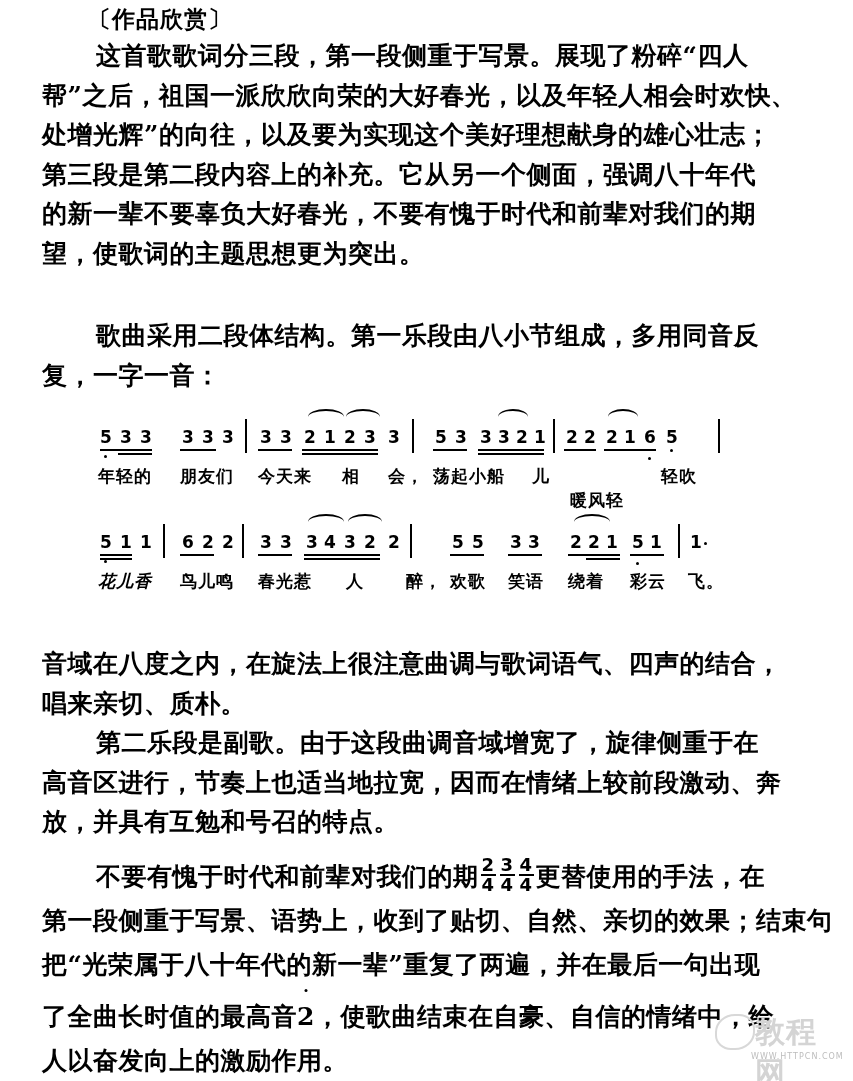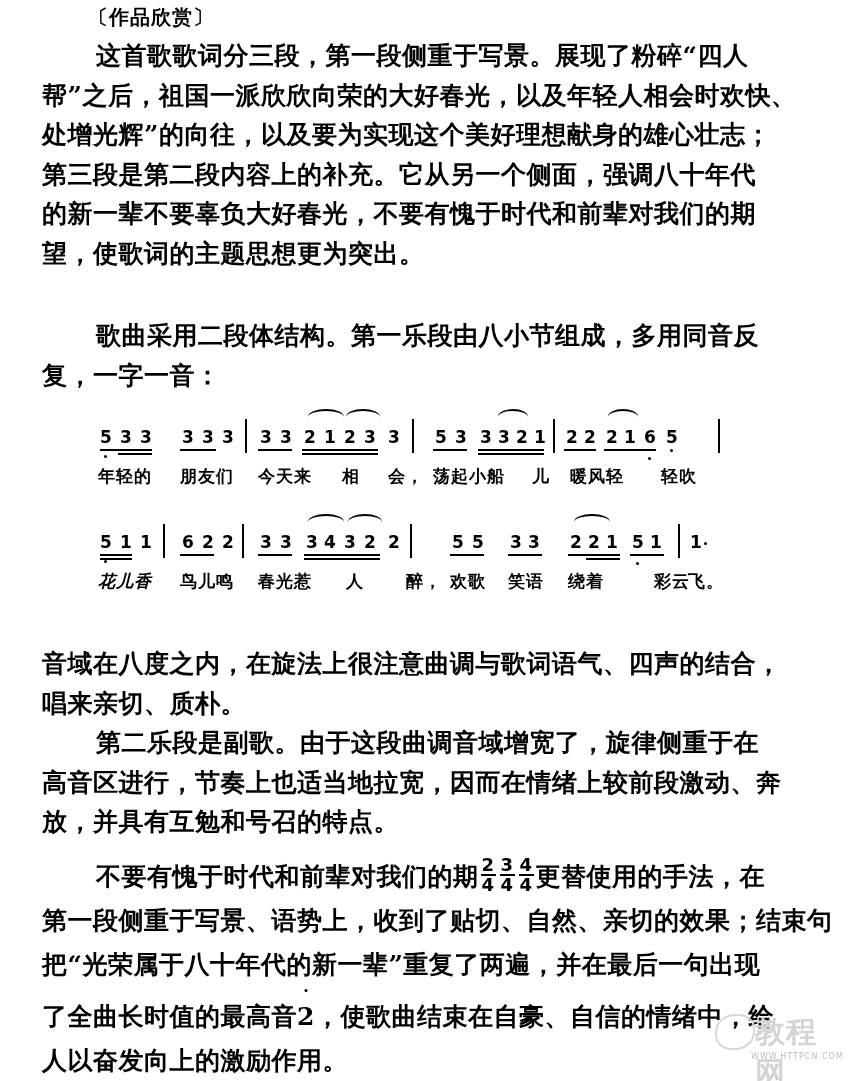--- a/index.html
+++ b/index.html
@@ -18,21 +18,21 @@
     .page {
       position: absolute;
       left: 0; top: 0;
       width: 853px;
       height: 1081px;
     }
     .heading {
       position: absolute;
       left: 88px;
       top: 4px;
-      font-size: 20px;
+      font-size: 23px;
       font-weight: bold;
       letter-spacing: 1px;
     }
     .para {
       position: absolute;
       left: 42px;
       width: 760px;
       font-size: 25px;
       font-weight: bold;
       line-height: 39.5px;
@@ -217,21 +217,21 @@
       <span class="dot" style="left: 570px; top: 44px;"></span>
     </div>
   <div class="lyrics" id="lyrics-row1" style="top:465px;">
       <span class="lyric-seg" style="left: 0px;">年轻的</span>
       <span class="lyric-seg" style="left: 82px;">朋友们</span>
       <span class="lyric-seg" style="left: 160px;">今天来</span>
       <span class="lyric-seg" style="left: 244px;">相</span>
       <span class="lyric-seg" style="left: 290px;">会，</span>
       <span class="lyric-seg" style="left: 335px;">荡起小船</span>
       <span class="lyric-seg" style="left: 434px;">儿</span>
-      <span class="lyric-seg" style="left: 472px;">暖风轻</span>
+      <span class="lyric-seg" style="left: 472px; margin-top: 24px;">暖风轻</span>
       <span class="lyric-seg" style="left: 563px;">轻吹</span>
     </div>
 
   <div class="score-row" id="score-row2" style="top:510px;">
       <span class="note" style="left: 0px;">5</span>
       <span class="note" style="left: 20px;">1</span>
       <span class="note" style="left: 40px;">1</span>
       <span class="note" style="left: 82px;">6</span>
       <span class="note" style="left: 102px;">2</span>
       <span class="note" style="left: 122px;">2</span>
@@ -276,21 +276,21 @@
     </div>
   <div class="lyrics" id="lyrics-row2" style="top:570px;">
       <span class="lyric-seg" style="left: 0px; font-style: italic;">花儿香</span>
       <span class="lyric-seg" style="left: 82px;">鸟儿鸣</span>
       <span class="lyric-seg" style="left: 160px;">春光惹</span>
       <span class="lyric-seg" style="left: 248px;">人</span>
       <span class="lyric-seg" style="left: 308px;">醉，</span>
       <span class="lyric-seg" style="left: 352px;">欢歌</span>
       <span class="lyric-seg" style="left: 410px;">笑语</span>
       <span class="lyric-seg" style="left: 470px;">绕着</span>
-      <span class="lyric-seg" style="left: 556px;">彩云</span>
+      <span class="lyric-seg" style="left: 532px;">彩云</span>
       <span class="lyric-seg" style="left: 590px;">飞。</span>
     </div>
 
   <div class="para" style="top:644px;">
     <span class="line">音域在八度之内，在旋法上很注意曲调与歌词语气、四声的结合，</span>
     <span class="line">唱来亲切、质朴。</span>
   </div>
 
   <div class="para" style="top:723px;">
     <span class="line"><span class="indent"></span><span>第二乐段是副歌。由于这段曲调音域增宽了，旋律侧重于在</span></span>

